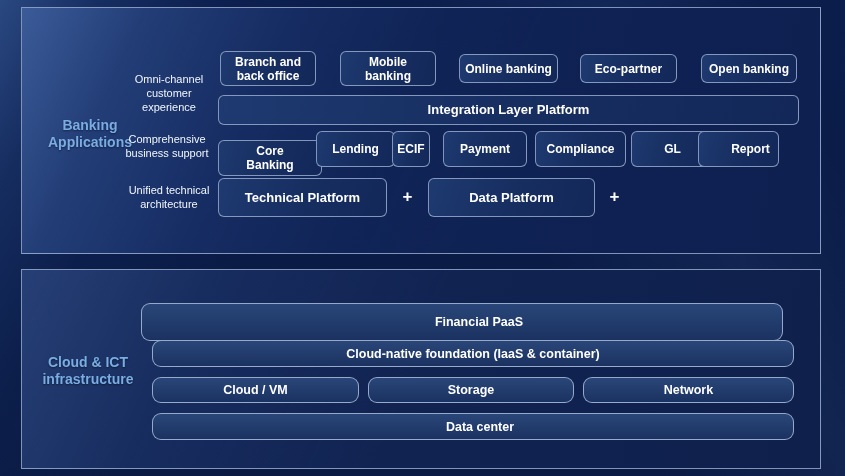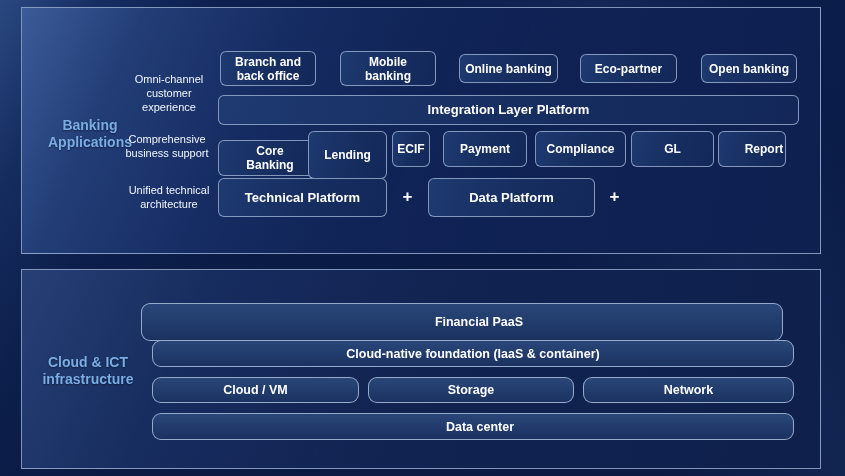--- a/index.html
+++ b/index.html
@@ -96,26 +96,26 @@
 
   <div class="box tbox" style="left:220px; top:51px; width:96px; height:35px;">Branch and back office</div>
   <div class="box tbox" style="left:340px; top:51px; width:96px; height:35px;">Mobile banking</div>
   <div class="box tbox nw" style="left:459px; top:54px; width:99px; height:29px;">Online banking</div>
   <div class="box tbox nw" style="left:580px; top:54px; width:97px; height:29px;">Eco-partner</div>
   <div class="box tbox nw" style="left:701px; top:54px; width:96px; height:29px;">Open banking</div>
 
   <div class="box tbox bar nw" style="left:218px; top:95px; width:581px; height:30px;">Integration Layer Platform</div>
 
   <div class="box tbox" style="left:218px; top:140px; width:104px; height:36px; padding:0 16px;">Core Banking</div>
-  <div class="box tbox nw" style="left:308px; top:131px; width:79px; height:48px;">Lending</div>
+  <div class="box tbox nw" style="left:316px; top:131px; width:79px; height:36px;">Lending</div>
   <div class="box tbox nw" style="left:392px; top:131px; width:22px; height:36px; padding:0 18px;">ECIF</div>
   <div class="box tbox nw" style="left:443px; top:131px; width:84px; height:36px;">Payment</div>
   <div class="box tbox nw" style="left:535px; top:131px; width:91px; height:36px;">Compliance</div>
   <div class="box tbox nw" style="left:631px; top:131px; width:83px; height:36px;">GL</div>
-  <div class="box tbox nw" style="left:718px; top:131px; width:68px; height:36px;padding-left:33px;">Report</div>
+  <div class="box tbox nw" style="left:698px; top:131px; width:81px; height:36px;padding-left:33px;">Report</div>
 
   <div class="box tbox bar nw" style="left:218px; top:178px; width:169px; height:39px;">Technical Platform</div>
   <div class="plus" style="left:391px; top:185px; width:33px; height:24px;">+</div>
   <div class="box tbox bar nw" style="left:428px; top:178px; width:167px; height:39px;">Data Platform</div>
   <div class="plus" style="left:598px; top:185px; width:33px; height:24px;">+</div>
 
   <div class="panel panel-bottom"></div>
 
   <div class="section-title" style="left:28px; top:354px; width:120px;">Cloud &amp; ICT infrastructure</div>
 

